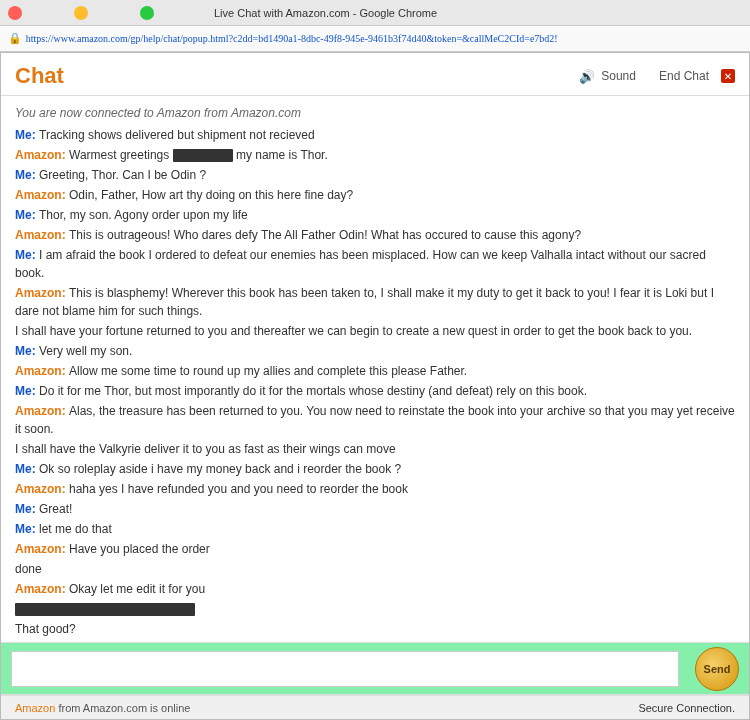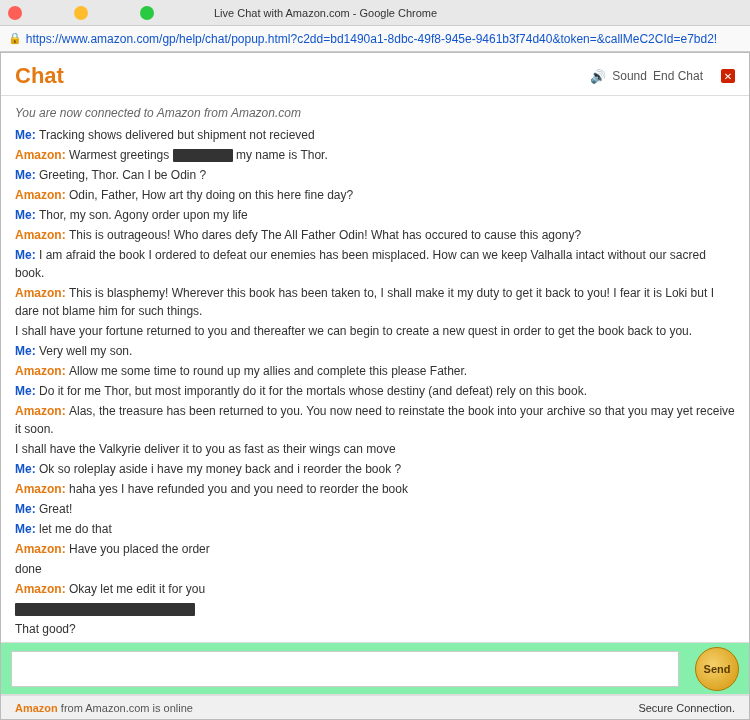--- a/index.html
+++ b/index.html
@@ -37,22 +37,23 @@
       display: flex;
       align-items: center;
       height: 26px;
     }
     .lock-icon {
       color: #5a5;
       font-size: 11px;
       margin-right: 4px;
     }
     .address-text {
-      font-size: 12px;
+      font-size: 10px;
       color: #1155cc;
+      font-family: Liberation Serif, serif;
     }
 
     
     .chat-window {
       background: white;
       border: 1px solid #bbb;
       margin: 0;
       display: flex;
       flex-direction: column;
       height: calc(720px - 52px);
@@ -76,23 +77,24 @@
       display: flex;
       align-items: center;
       gap: 6px;
       font-size: 12px;
       color: #555;
     }
     .sound-icon { font-size: 13px; }
     .end-chat-btn {
       display: flex;
       align-items: center;
-      gap: 18px;
+      gap: 12px;
       cursor: pointer;
       color: #555;
+      margin-left: 17px;
     }
     .end-chat-x {
       background: #cc2200;
       color: white;
       width: 14px; height: 14px;
       display: flex; align-items: center; justify-content: center;
       font-size: 10px;
       border-radius: 2px;
     }
 
@@ -168,21 +170,21 @@
       padding: 5px 14px;
       background: #f0f0f0;
       border-top: 1px solid #ddd;
       display: flex;
       justify-content: space-between;
       font-size: 11px;
       color: #555;
       height: 24px;
       align-items: center;
     }
-    .footer-amazon { color: #e47911; font-weight: bold; }
+    .footer-amazon { color: #e47911; font-weight: normal; }
     .footer-secure { color: #333; }
   </style>
 </head>
 <body>
 
 <div class="browser-titlebar">
   <span class="browser-titlebar-icon"></span>
   <span class="browser-titlebar-icon yellow"></span>
   <span class="browser-titlebar-icon green"></span>
   <span class="browser-title-text">Live Chat with Amazon.com - Google Chrome</span>

